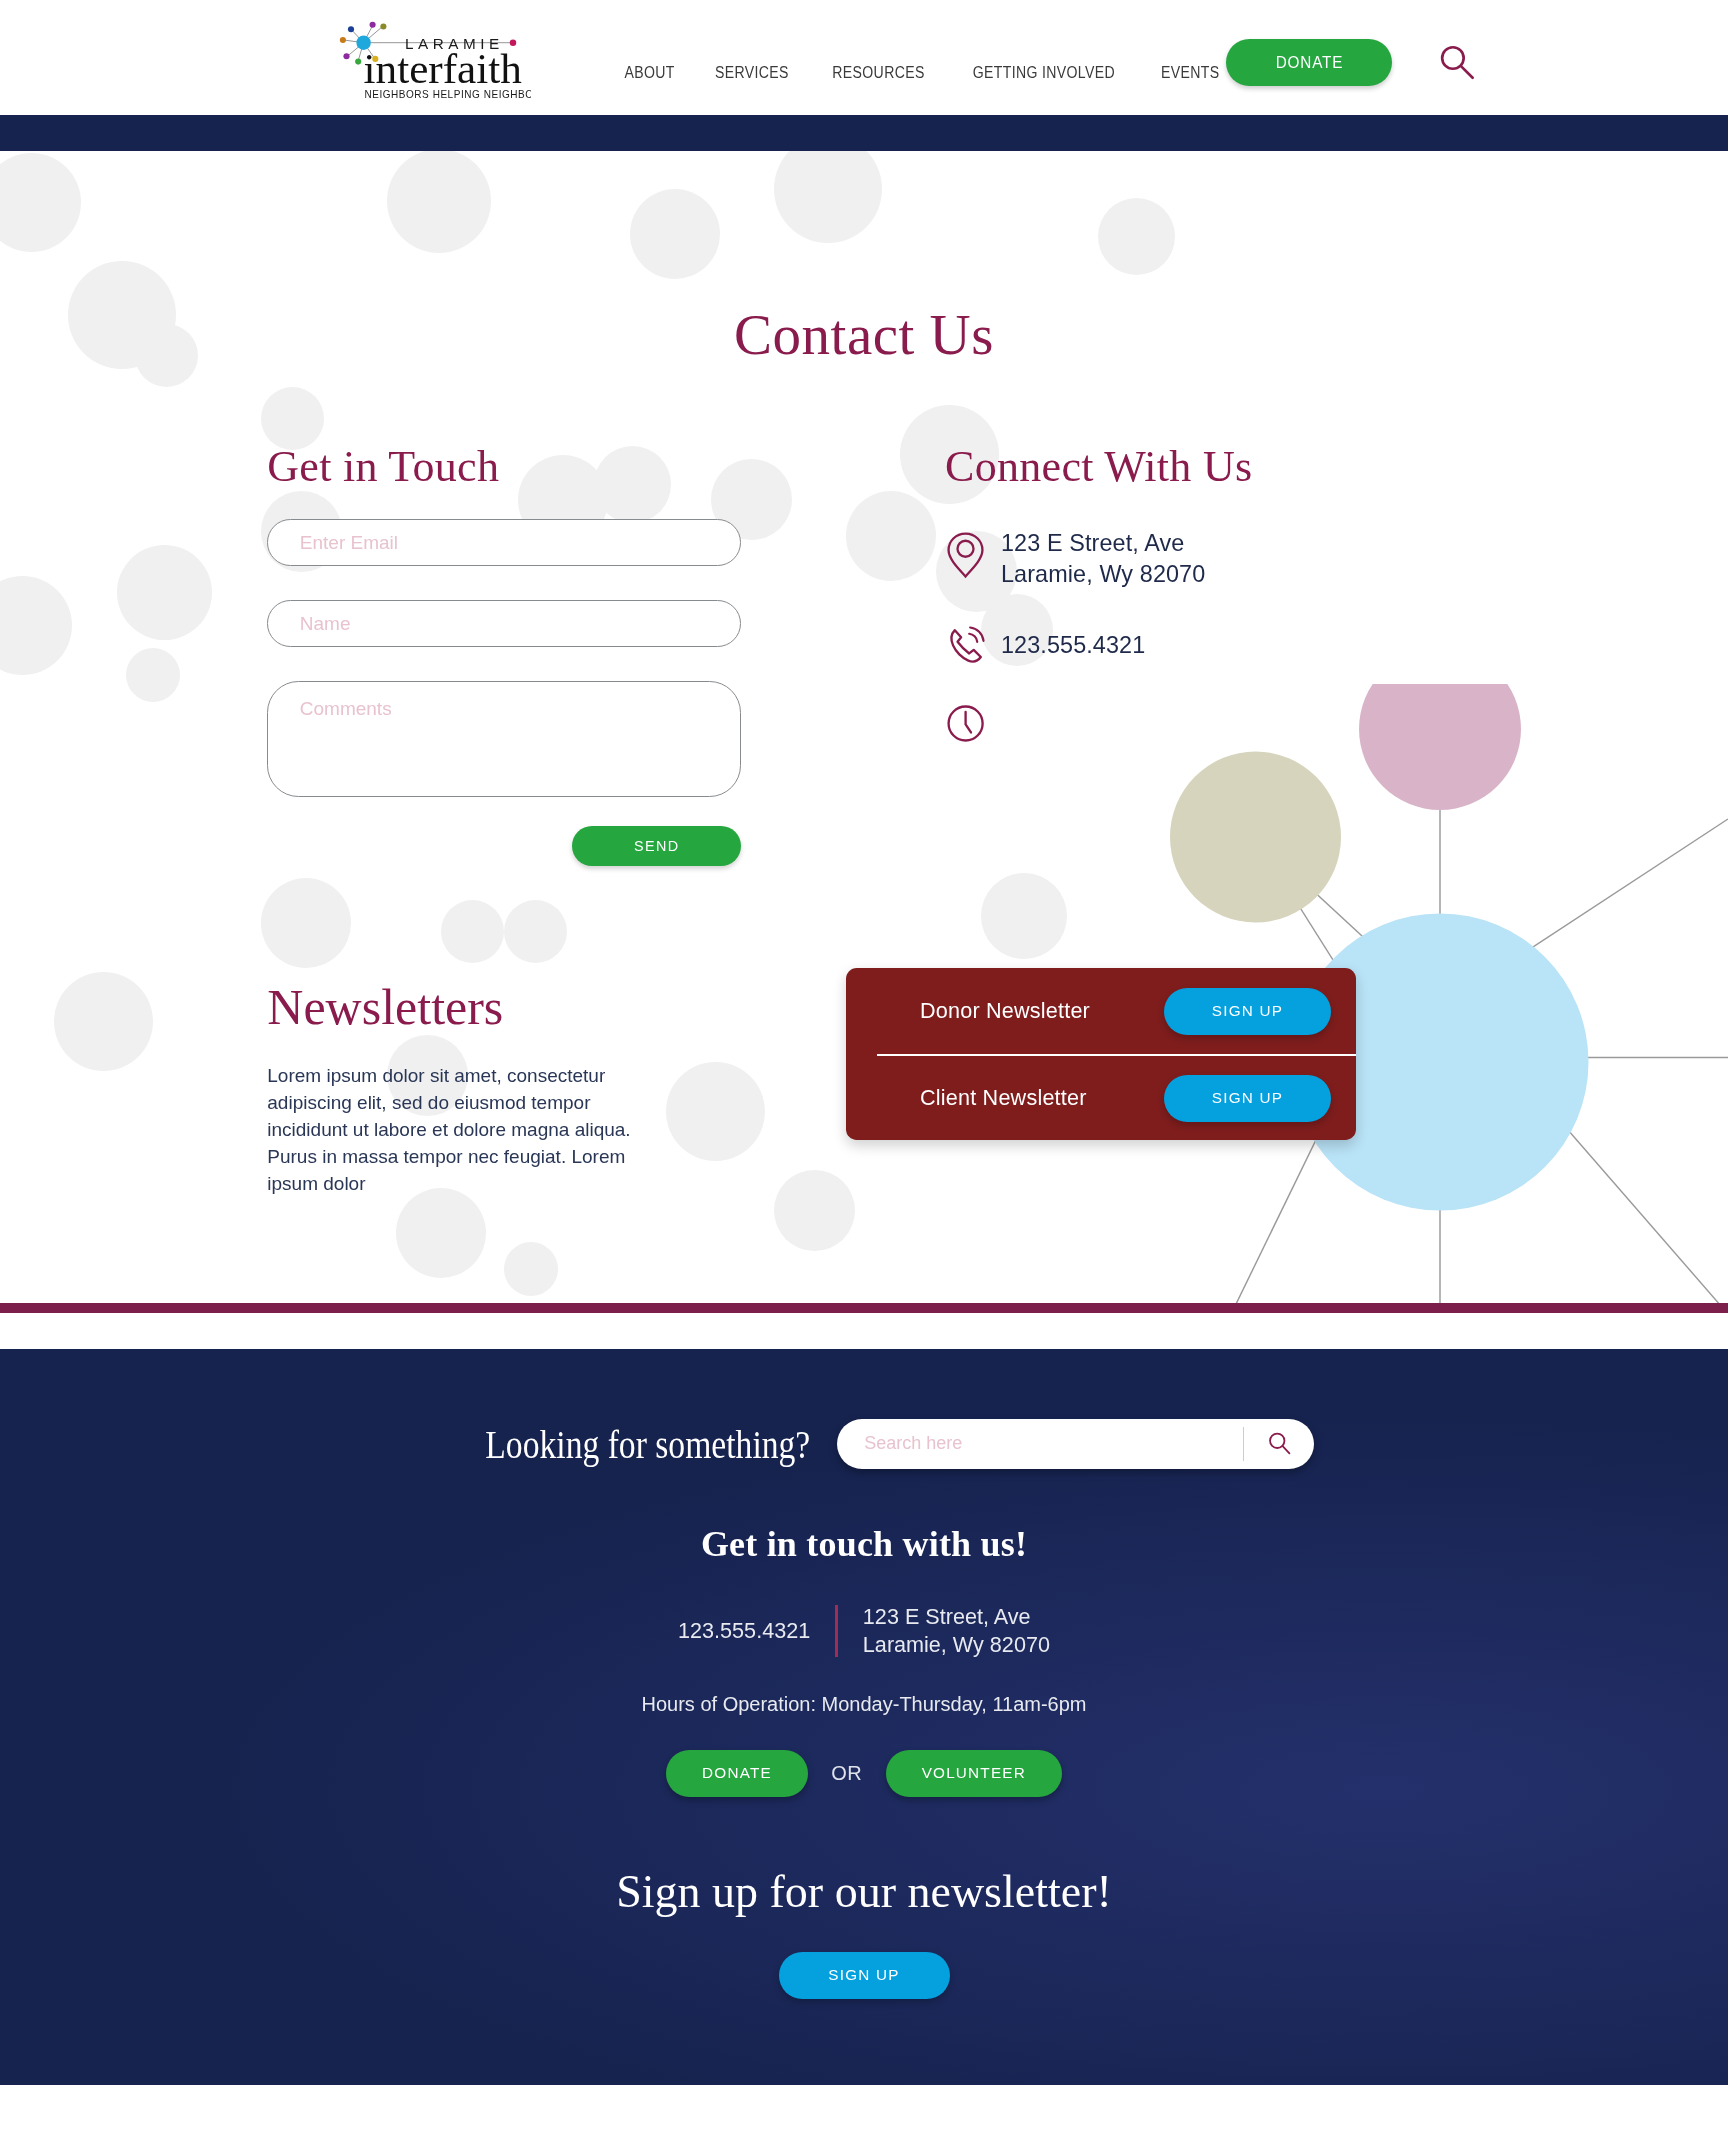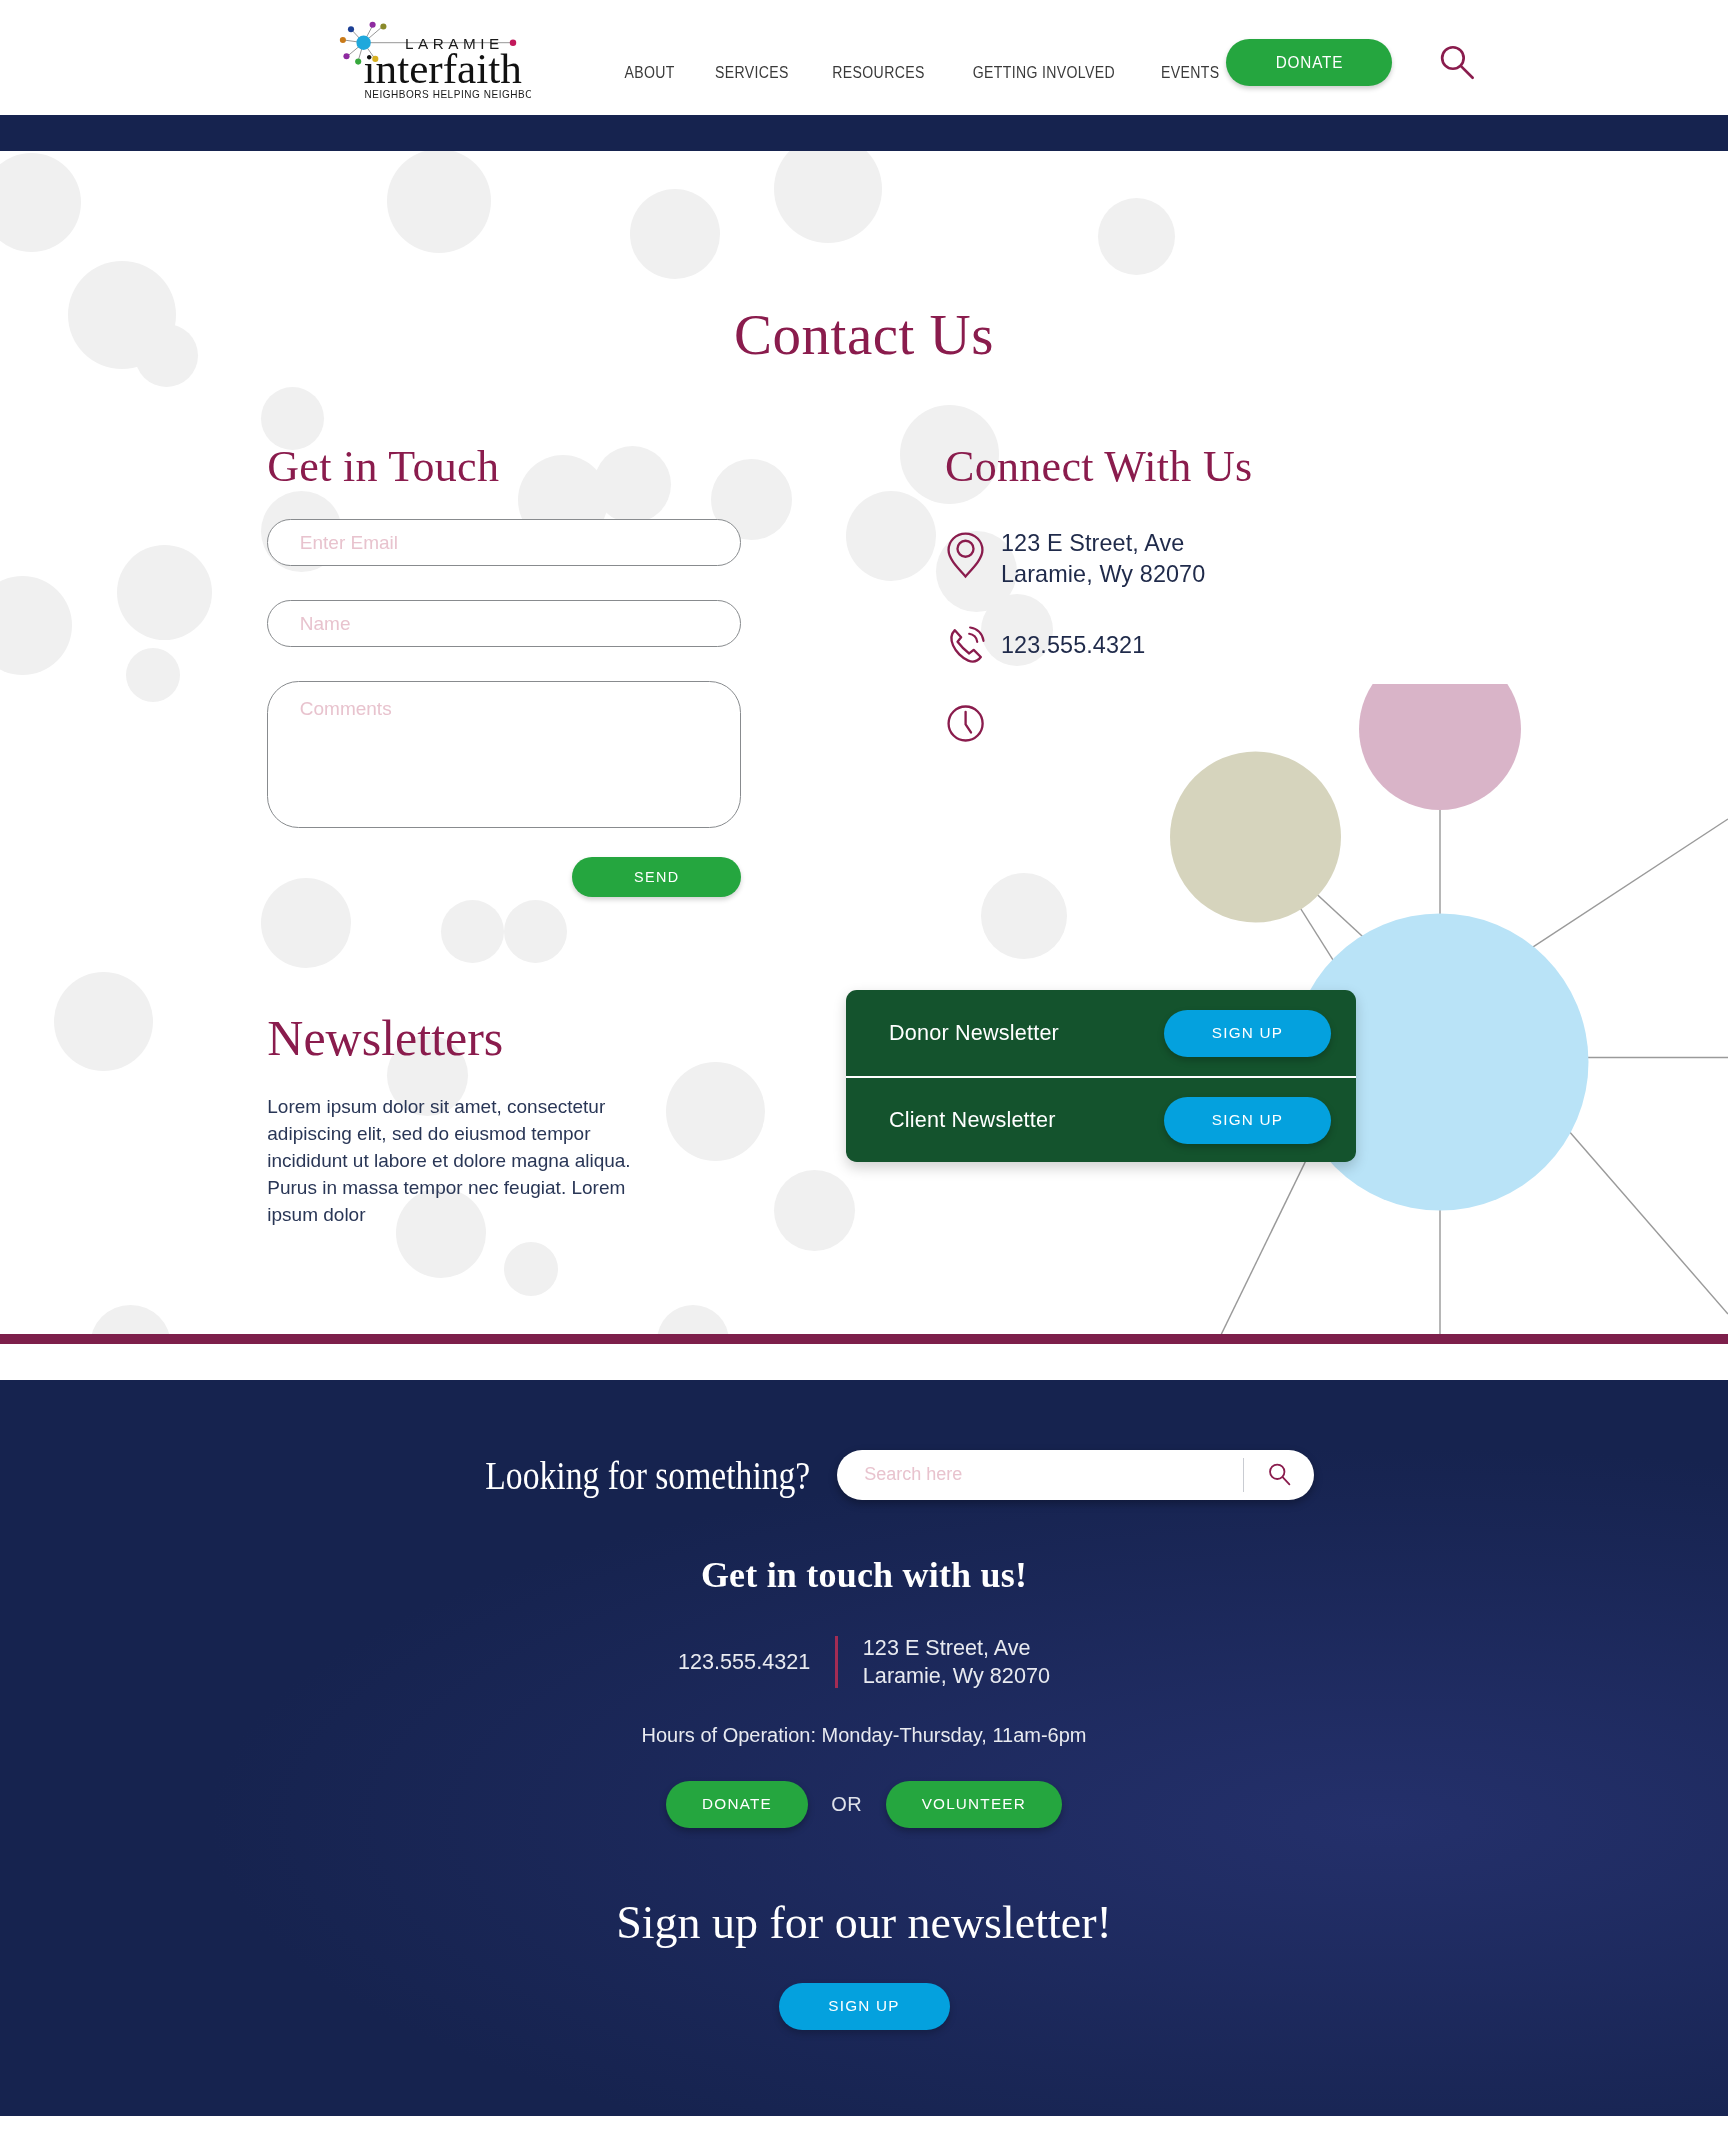--- a/index.html
+++ b/index.html
@@ -77,21 +77,21 @@
   .inp {
     display: block; width: 474px; height: 47px;
     border: 0.9px solid #888b8e; border-radius: 23.4px;
     background: #fff; outline: none;
     font-family: "Liberation Sans", sans-serif;
     font-size: 19px; color: #1f2a4a;
     padding: 0 31.5px; margin-bottom: 34px;
   }
   .inp::placeholder { color: #e8c3ce; }
   textarea.inp {
-    height: 147px; border-radius: 31.5px; resize: none;
+    height: 116px; border-radius: 31.5px; resize: none;
     padding: 14.4px 31.5px; line-height: 1.4; margin-bottom: 0;
   }
   .send-row { width: 474px; display: flex; justify-content: flex-end; margin-top: 29px; }
   .btn-send {
     width: 169px; height: 40px; border-radius: 20px; border: none;
     background: #25a63f; color: #fff; font-size: 14.4px; letter-spacing: 1.4px;
     cursor: pointer; box-shadow: 0 2.7px 5.4px rgba(0,0,0,.18);
     font-family: "Liberation Sans", sans-serif;
   }
 
@@ -102,23 +102,23 @@
   .connect-text { font-size: 23.4px; line-height: 1.33; color: #1f2a4a; letter-spacing: 0.1px; }
   .row-phone .connect-text { padding-top: 9px; }
   .row-hours .connect-text { padding-top: 1.8px; }
 
   
   .news-block { position: relative; width: 1206px; margin: 6px auto; padding-top: 106px; display:flex; }
   .news-left { width: 603px; padding-left: 6.3px; }
   .news-title { font-family: "Liberation Serif", serif; font-weight: normal; color: #8a1c4d; font-size: 50px; }
   .news-body { margin-top: 27px; width: 405px; font-size: 19px; line-height: 1.42; color: #293656; }
   .news-card {
-    position: absolute; left: 585px; top: 87px;
-    width: 510px; border-radius: 10.8px; background: #14532d;
-    box-shadow: 0 5.4px 12.6px rgba(0,0,0,.18); overflow: hidden;
+    position: absolute; left: 585px; top: 96px;
+    width: 510px; border-radius: 10.8px; background: #7f1d1d;
+    box-shadow: 0 5.4px 12.6px rgba(0,0,0,.18); overflow: hidden; padding-left: 31px;
   }
   .news-card-row {
     height: 86px; display: flex; align-items: center;
     padding: 0 25px 0 43px; justify-content: space-between;
   }
   .news-card-row + .news-card-row { border-top: 2.7px solid #ffffff; }
   .news-label { color: #fff; font-size: 21.6px; letter-spacing: 0.2px; }
   .btn-signup-blue {
     width: 167px; height: 47px; border-radius: 23.4px; border: none;
     background: #04a1de; color: #fff; font-size: 15.3px; letter-spacing: 1.2px;

